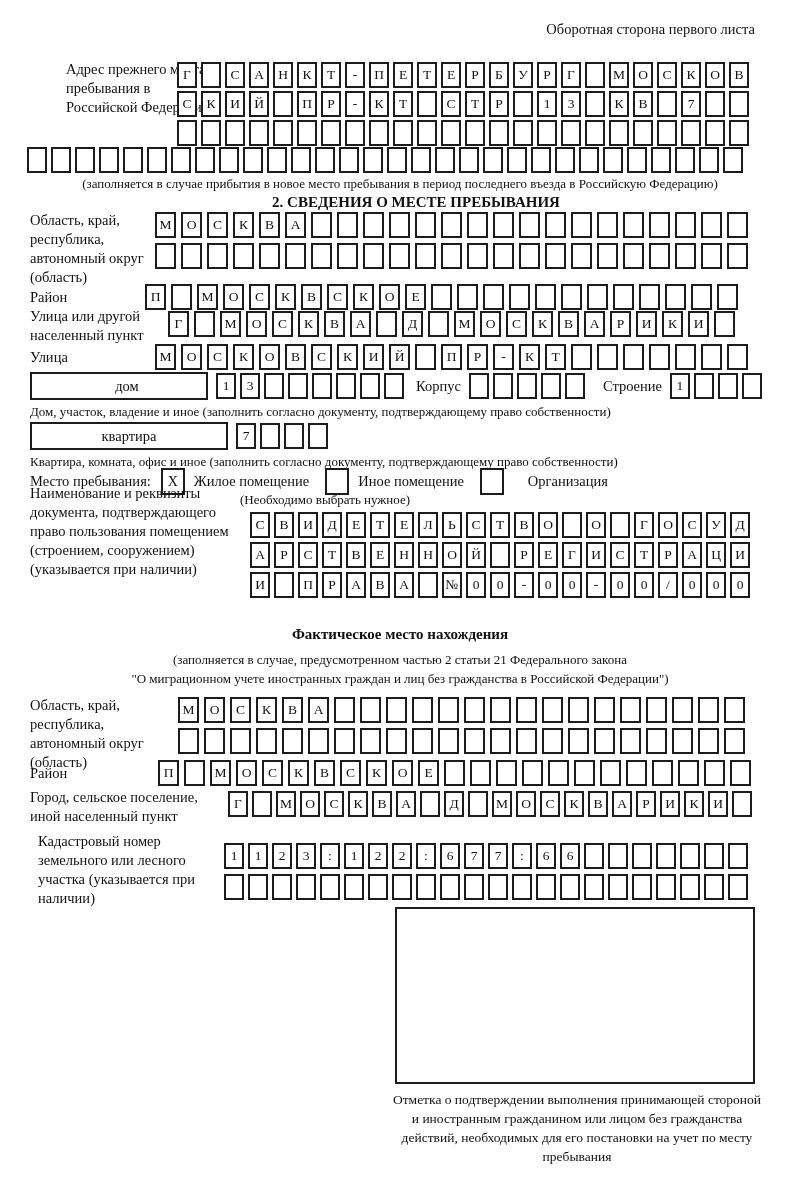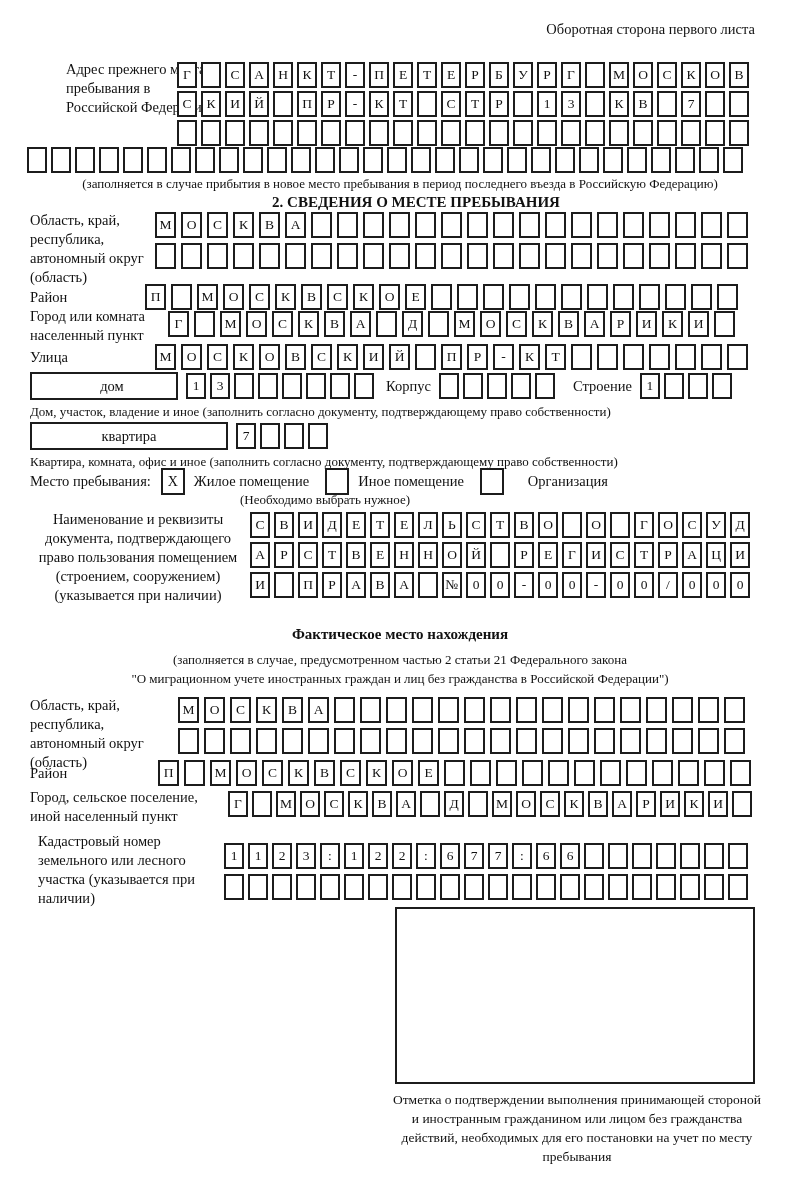--- a/index.html
+++ b/index.html
@@ -230,21 +230,21 @@
     <div class="cell"></div>
     <div class="cell"></div>
     <div class="cell"></div>
     <div class="cell"></div>
     <div class="cell"></div>
     <div class="cell"></div>
     <div class="cell"></div>
     <div class="cell"></div>
   </div>
 
-<div class="abs lbl" style="top:307px; left:30px; width:138px;">Город или комната населенный пункт</div>
+<div class="abs lbl" style="top:307px; left:30px; width:138px;">Улица или другой населенный пункт</div>
 <div class="abs cells wide" style="top:311px; left:168px;">
     <div class="cell">Г</div>
     <div class="cell"></div>
     <div class="cell">М</div>
     <div class="cell">О</div>
     <div class="cell">С</div>
     <div class="cell">К</div>
     <div class="cell">В</div>
     <div class="cell">А</div>
     <div class="cell"></div>
@@ -284,21 +284,21 @@
     <div class="cell"></div>
     <div class="cell"></div>
     <div class="cell"></div>
     <div class="cell"></div>
     <div class="cell"></div>
     <div class="cell"></div>
     <div class="cell"></div>
   </div>
 
 <div class="abs inlinerow" style="top:372px; left:30px; gap:8px;">
-  <div class="typebox" style="width:148px;padding-left:16px;">дом</div>
+  <div class="typebox" style="width:178px;padding-left:16px;">дом</div>
   <div class="cells">
       <div class="cell">1</div>
       <div class="cell">3</div>
       <div class="cell"></div>
       <div class="cell"></div>
       <div class="cell"></div>
       <div class="cell"></div>
       <div class="cell"></div>
       <div class="cell"></div>
     </div>
@@ -335,21 +335,21 @@
   <div class="lbl">Место пребывания:</div>
   <div class="checkbox" style="margin-left:10px;">X</div>
   <div class="lbl" style="margin-left:9px;">Жилое помещение</div>
   <div class="checkbox" style="margin-left:16px;"></div>
   <div class="lbl" style="margin-left:9px;">Иное помещение</div>
   <div class="checkbox" style="margin-left:16px;"></div>
   <div class="lbl" style="margin-left:24px;">Организация</div>
 </div>
 <div class="abs note" style="top:491px; left:240px;">(Необходимо выбрать нужное)</div>
 
-<div class="abs lbl" style="top:510px; left:30px; width:216px;text-align:center;">Наименование и реквизиты документа, подтверждающего право пользования помещением (строением, сооружением) (указывается при наличии)</div>
+<div class="abs lbl" style="top:484px; left:30px; width:216px;">Наименование и реквизиты документа, подтверждающего право пользования помещением (строением, сооружением) (указывается при наличии)</div>
 <div class="abs cellcol" style="top:512px; left:250px; gap:4px;">
   <div class="cells">
       <div class="cell">С</div>
       <div class="cell">В</div>
       <div class="cell">И</div>
       <div class="cell">Д</div>
       <div class="cell">Е</div>
       <div class="cell">Т</div>
       <div class="cell">Е</div>
       <div class="cell">Л</div>

